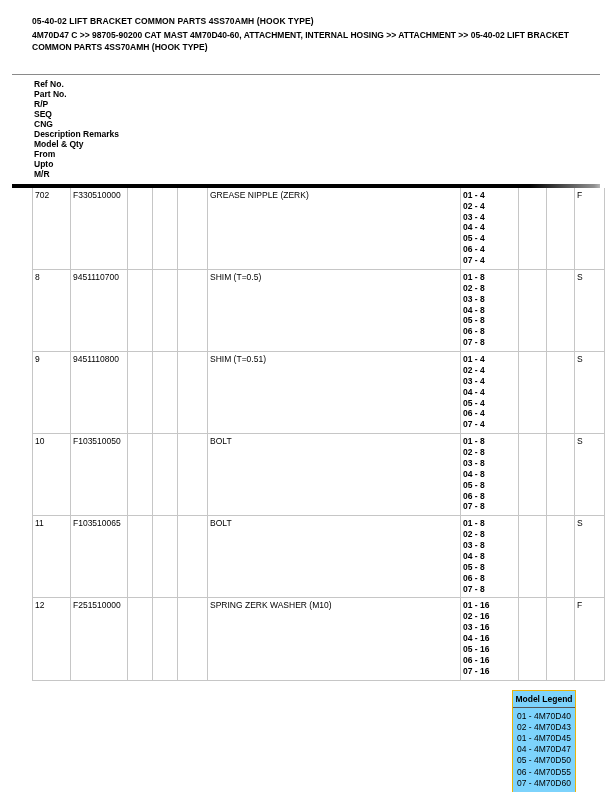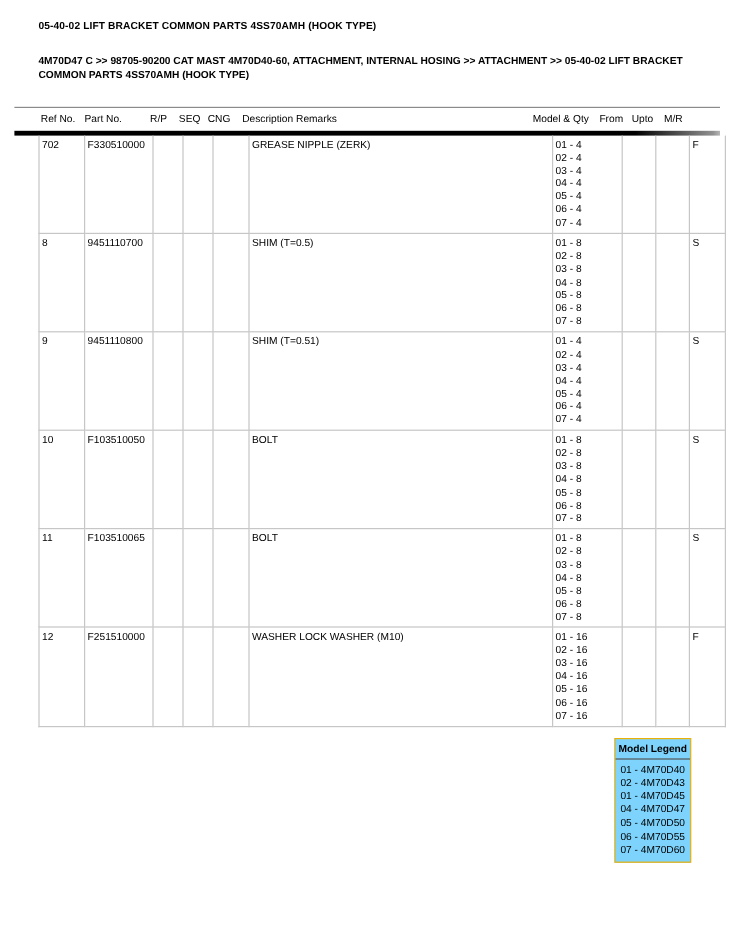--- a/index.html
+++ b/index.html
@@ -4,40 +4,40 @@
 <style>
   * { margin:0; padding:0; box-sizing:border-box; }
   html,body { background:#fff; }
   body {
     width:612px; height:792px;
     font-family:"Liberation Sans","DejaVu Sans",sans-serif;
     color:#000;
   }
   .page { width:612px; height:792px; padding:16px 32px; position:relative; overflow:hidden; }
   .title { font-size:8.5px; font-weight:bold; letter-spacing:0.1px; }
-  .breadcrumb { font-size:8.5px; font-weight:bold; margin-top:19px; line-height:1.4; width:578px; }
+  .breadcrumb { font-size:8.5px; font-weight:bold; margin-top:4px; line-height:1.4; width:578px; }
 
   .thin-rule { height:1px; background:#8a8a8a; margin:20px -20px 0 -20px; }
-  .thead { display:flex; font-size:8.5px; font-weight:normal; padding:4px 0 5px 0; }
+  .thead { display:flex; font-size:8.5px; font-weight:bold; padding:4px 0 5px 0;flex-direction:column; }
   .th { padding-left:2px; overflow:hidden; white-space:nowrap; }
   .c0{width:38px}.c1{width:57px}.c2{width:25px}.c3{width:25px}.c4{width:30px}
   .c5{width:253px}.c6{width:58px}.c7{width:28px}.c8{width:28px}.c9{width:30px}
   .thick-rule { height:4px; margin:0 -20px; background:linear-gradient(to right,#000 0%,#000 88%,#909090 99%,#b5b5b5 100%); }
 
   table.tbody { border-collapse:collapse; width:572px; table-layout:fixed; }
   table.tbody td {
     border:1px solid #c6c6c6;
     vertical-align:top;
     font-size:8.5px;
     line-height:1.28;
     padding:2px 2px 3px 2px;
     overflow:hidden;
   }
   table.tbody tr:first-child td { border-top:none; }
-  td.mq { white-space:pre-line; }
+  td.mq { white-space:pre-line;font-weight:bold; }
 
   .legend {
     width:64px;
     margin-left:480px;
     margin-top:9px;
     border:1px solid #eab308;
     font-size:8.5px;
     background:#7dd3fc;
   }
   .legend-title { font-weight:bold; text-align:center; padding:3px 0 3px 0; border-bottom:1px solid #555; }
@@ -171,21 +171,21 @@
         <td></td>
         <td></td>
         <td>S</td>
       </tr>
       <tr>
         <td>12</td>
         <td>F251510000</td>
         <td></td>
         <td></td>
         <td></td>
-        <td>WASHER LOCK WASHER (M10)</td>
+        <td>SPRING ZERK WASHER (M10)</td>
         <td class="mq">01 - 16
 02 - 16
 03 - 16
 04 - 16
 05 - 16
 06 - 16
 07 - 16</td>
         <td></td>
         <td></td>
         <td>F</td>

